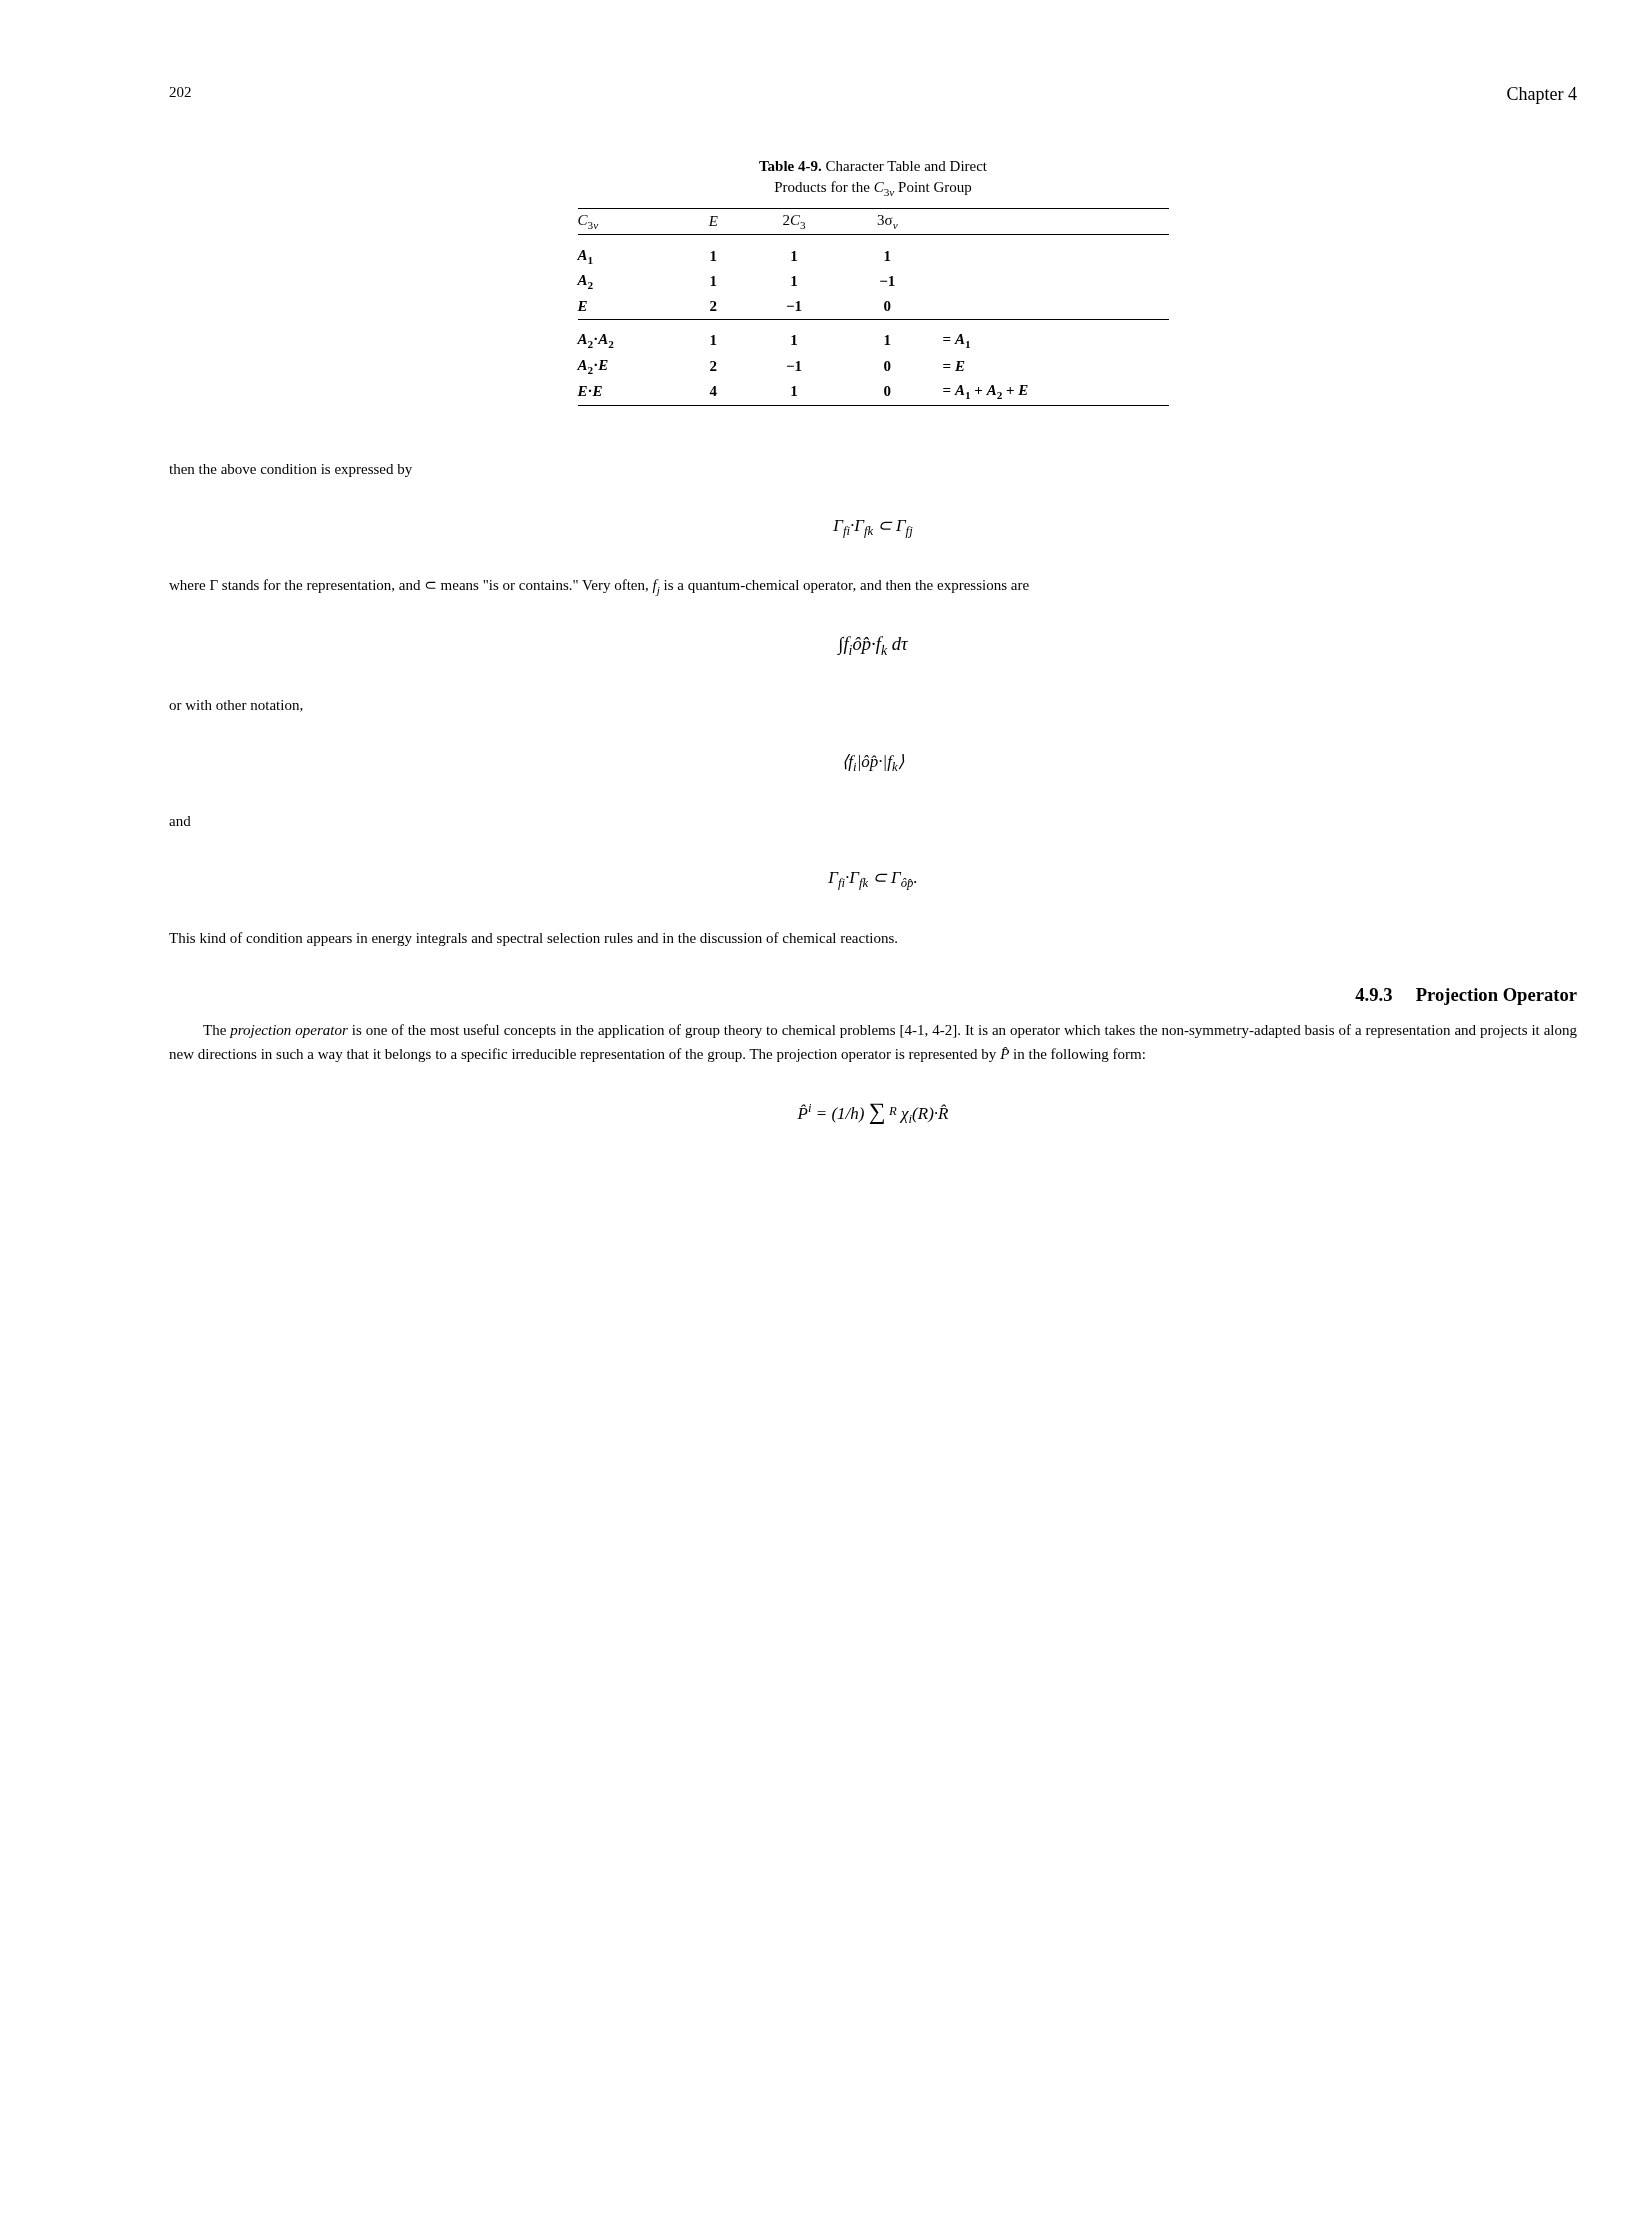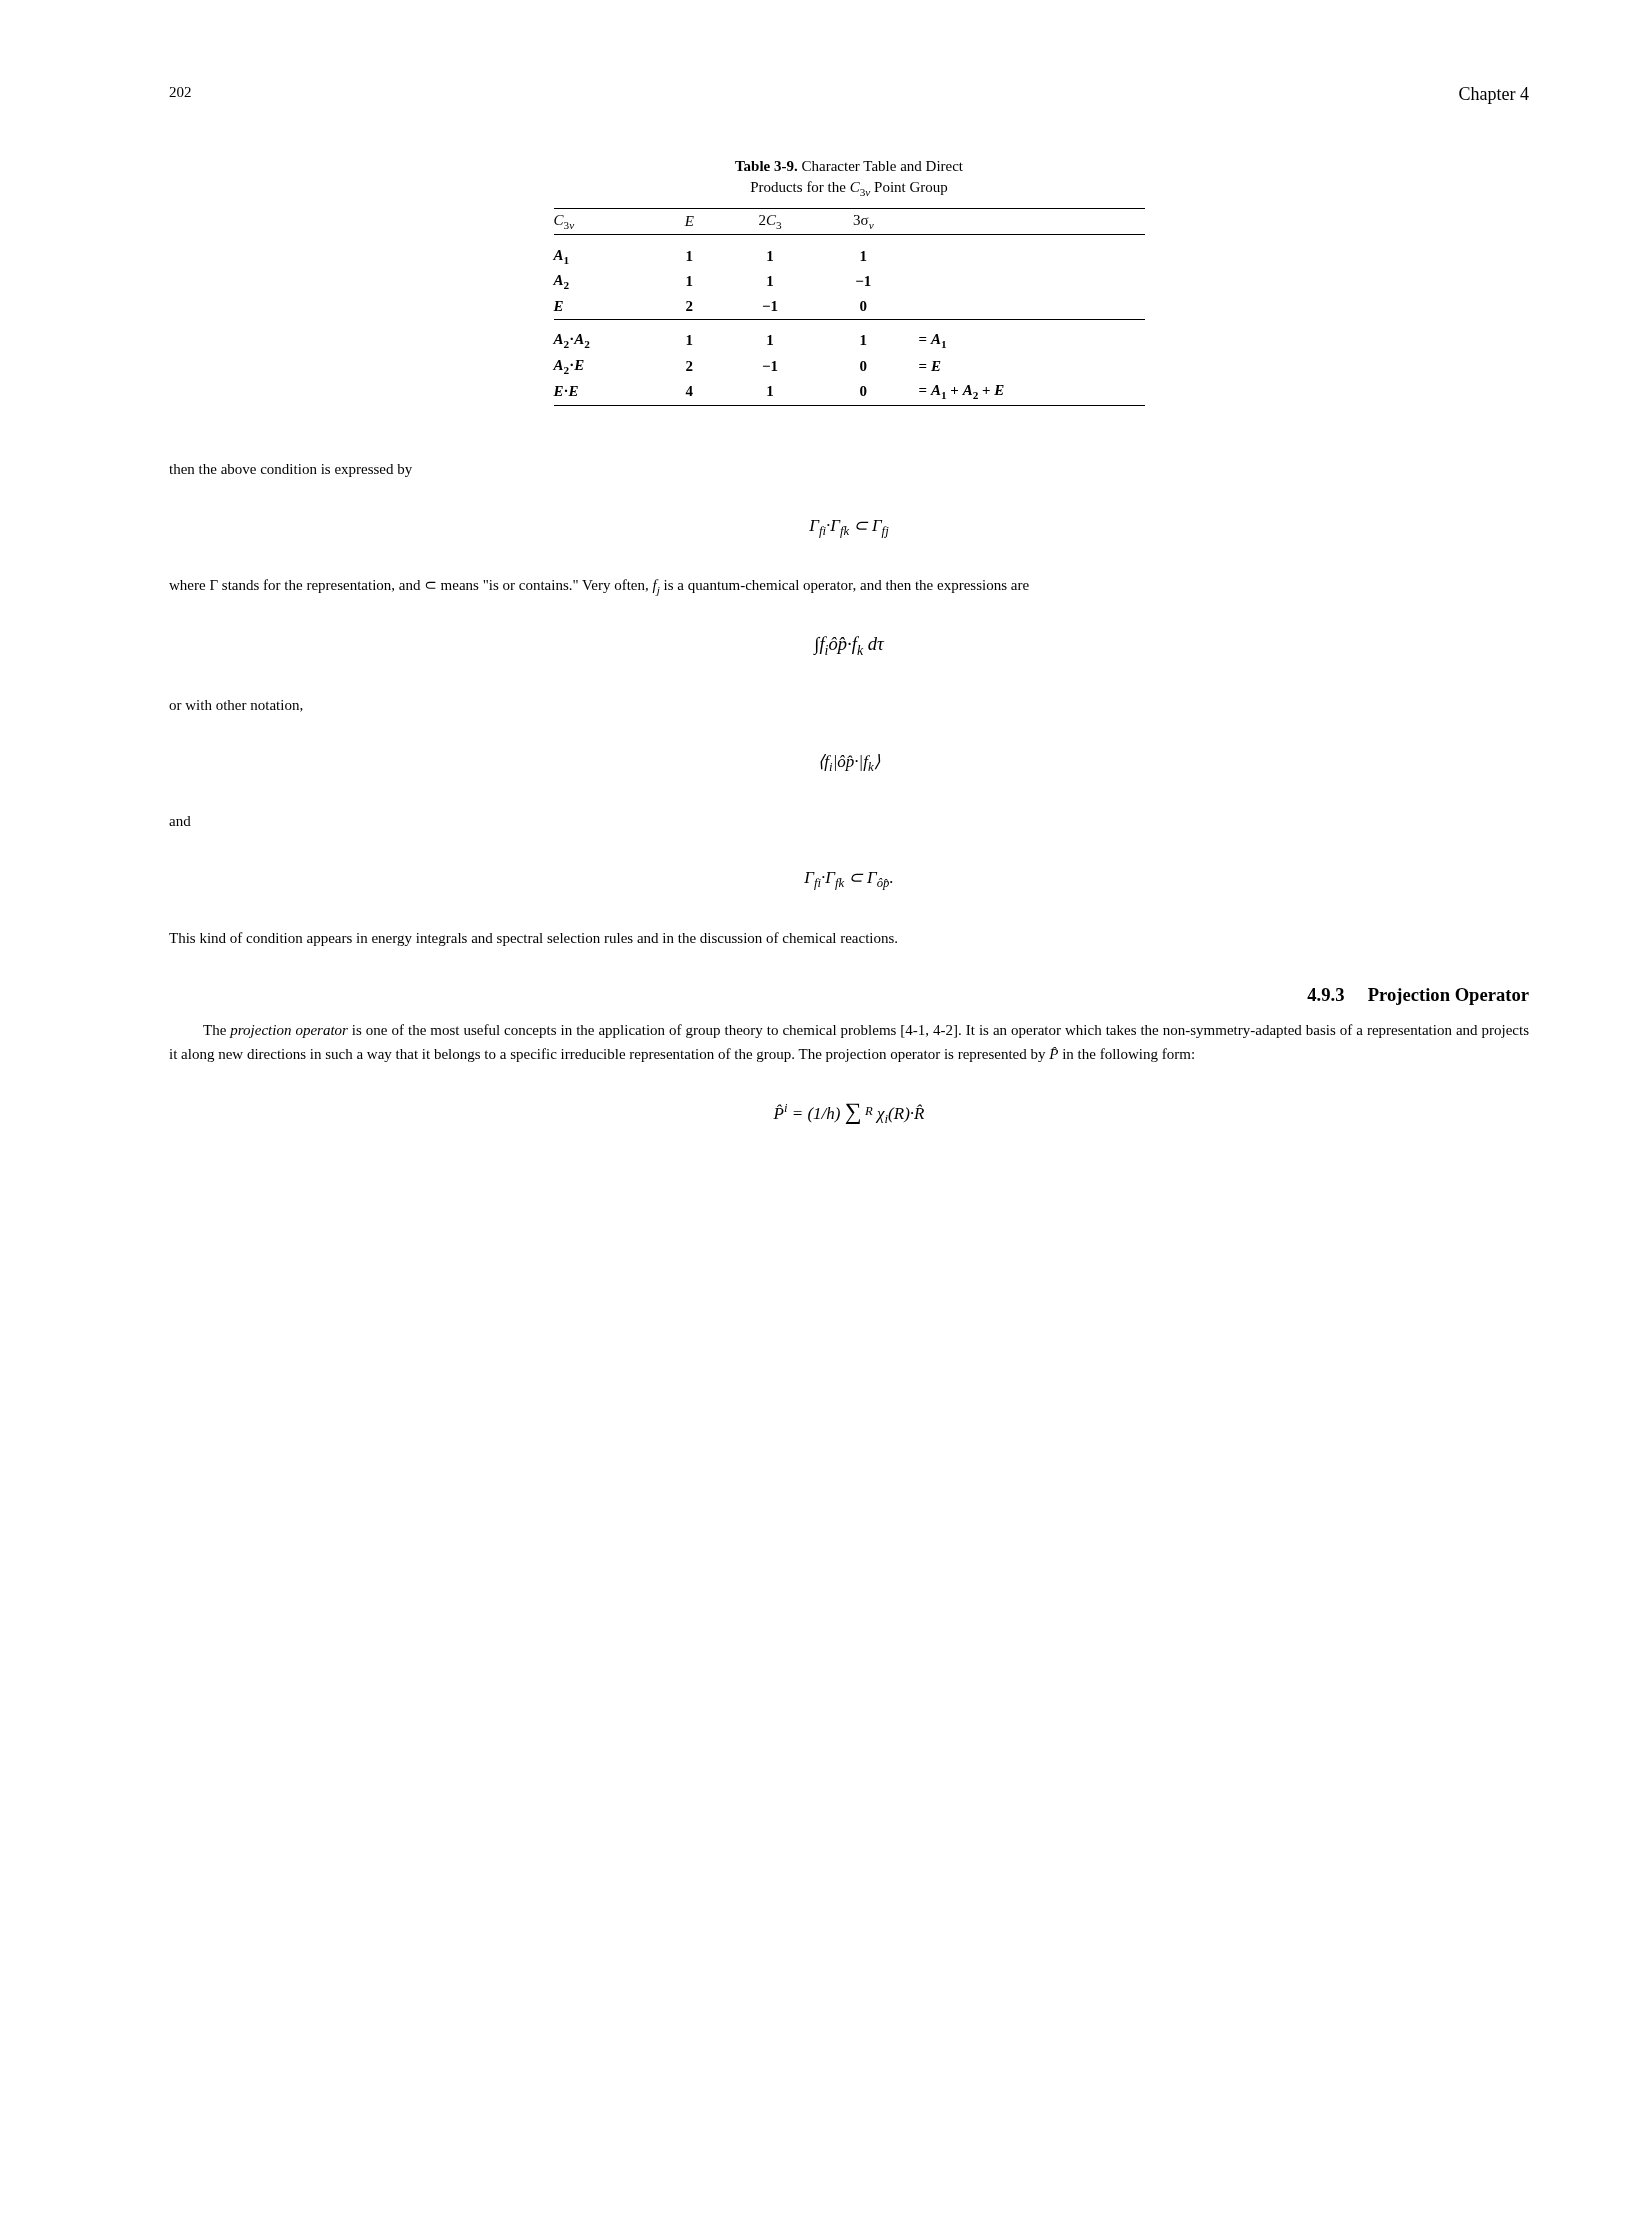--- a/index.html
+++ b/index.html
@@ -14,21 +14,21 @@
       font-size: 15px;
       color: #000000;
       width: 1645px;
       min-height: 2239px;
       position: relative;
     }
 
     .page {
       width: 1645px;
       min-height: 2239px;
-      padding: 84px 116px 84px 169px;
+      padding: 84px 68px 84px 169px;
       position: relative;
     }
 
     .page-header {
       display: flex;
       justify-content: space-between;
       align-items: flex-start;
       margin-bottom: 51px;
     }
 
@@ -172,21 +172,21 @@
 <div class="page">
 
   <div class="page-header">
     <span class="page-number">202</span>
     <span class="chapter-label">Chapter 4</span>
   </div>
 
   <div class="table-section">
     <div class="table-container">
       <div class="table-title">
-        <strong>Table 3-9.</strong>
+        <strong>Table 4-9.</strong>
         <span>Character Table and Direct</span><br>
         <span>
           Products for the <i>C</i><sub>3<i>v</i></sub> Point Group
         </span>
       </div>
       <table class="char-table">
         <thead>
           <tr class="header-row">
             <th class="col-label"><i>C</i><sub>3<i>v</i></sub></th>
             <th><i>E</i></th>

